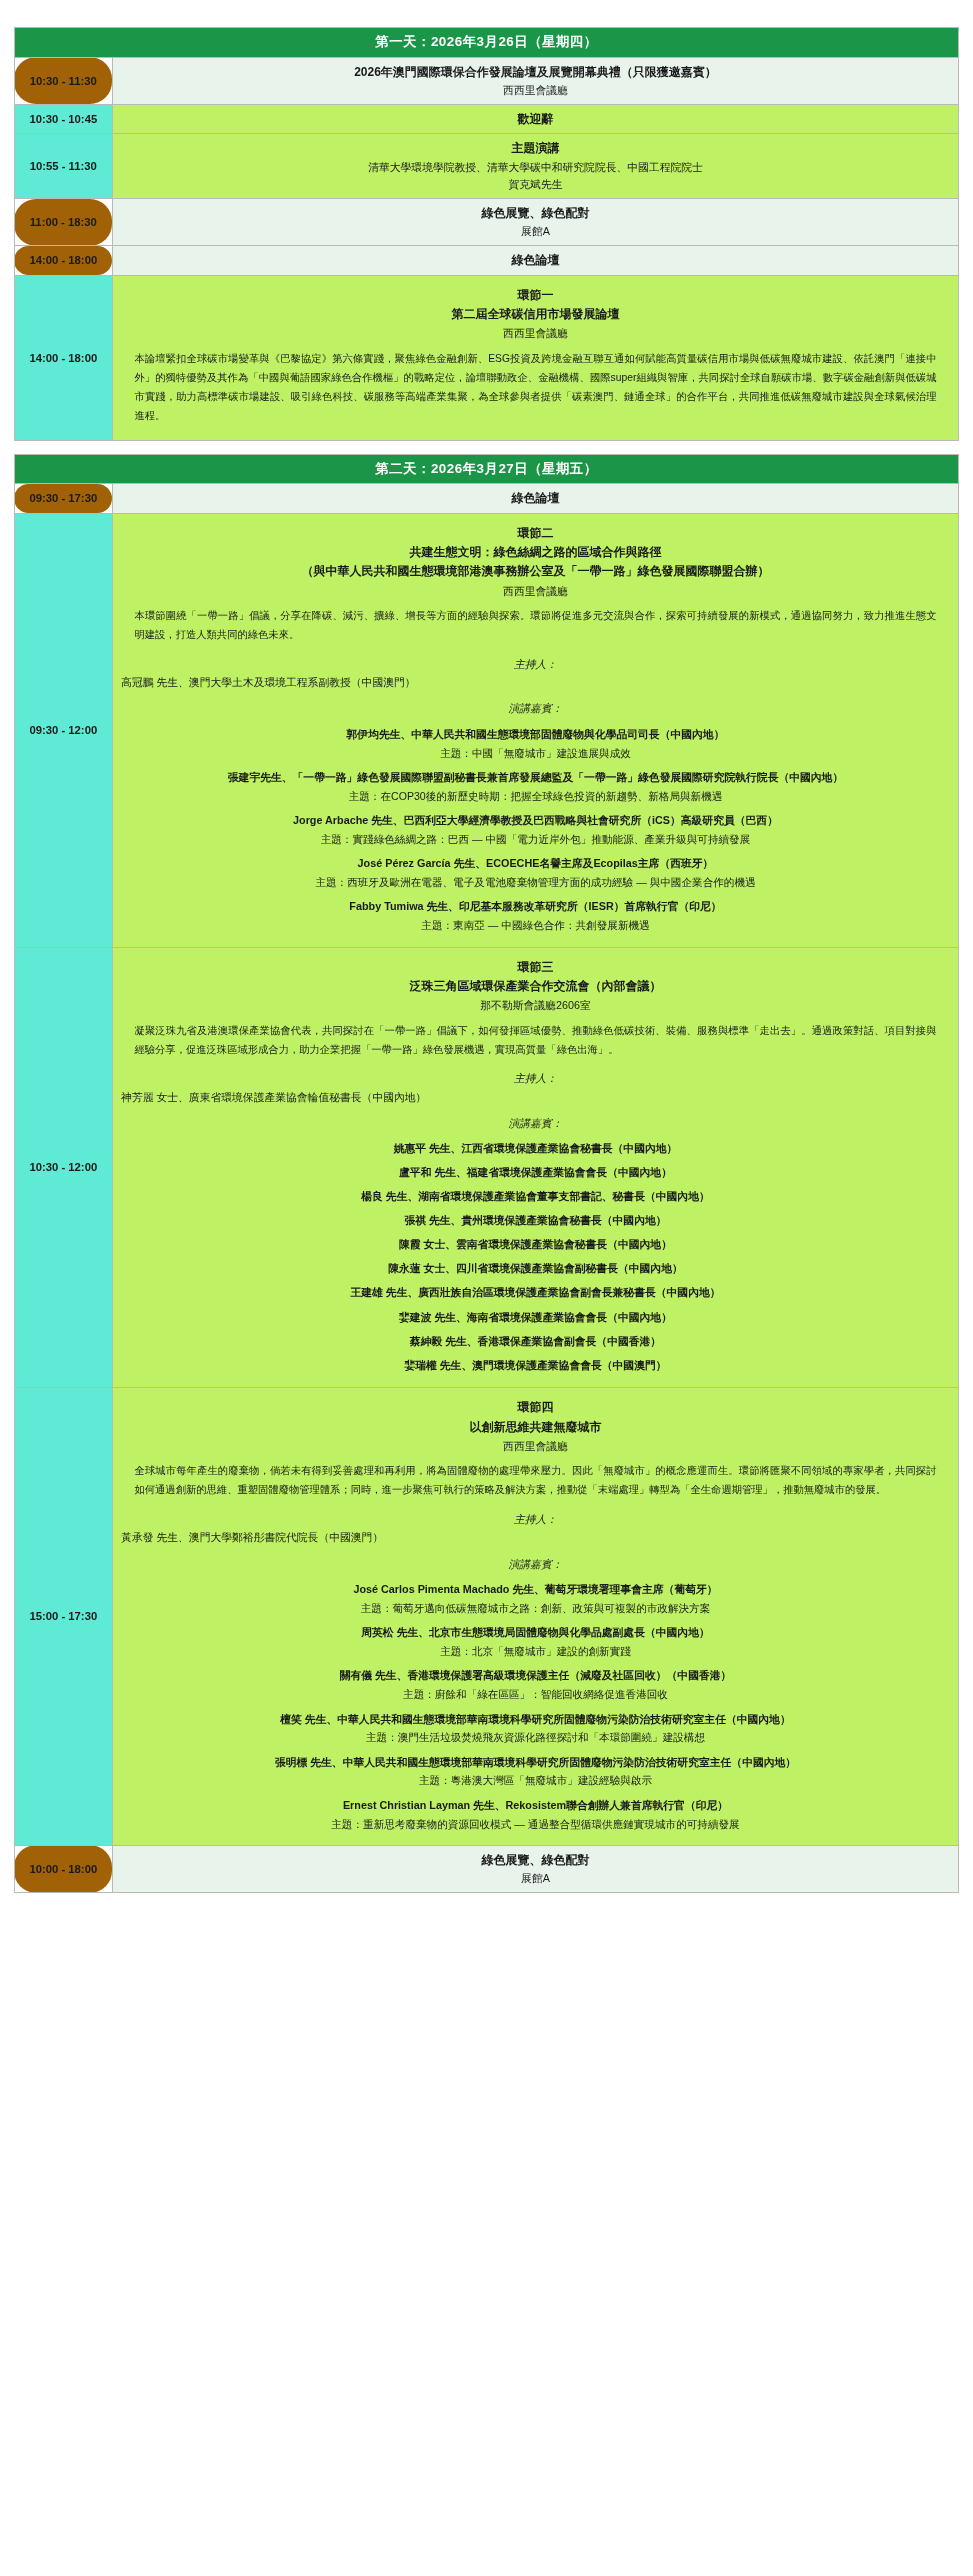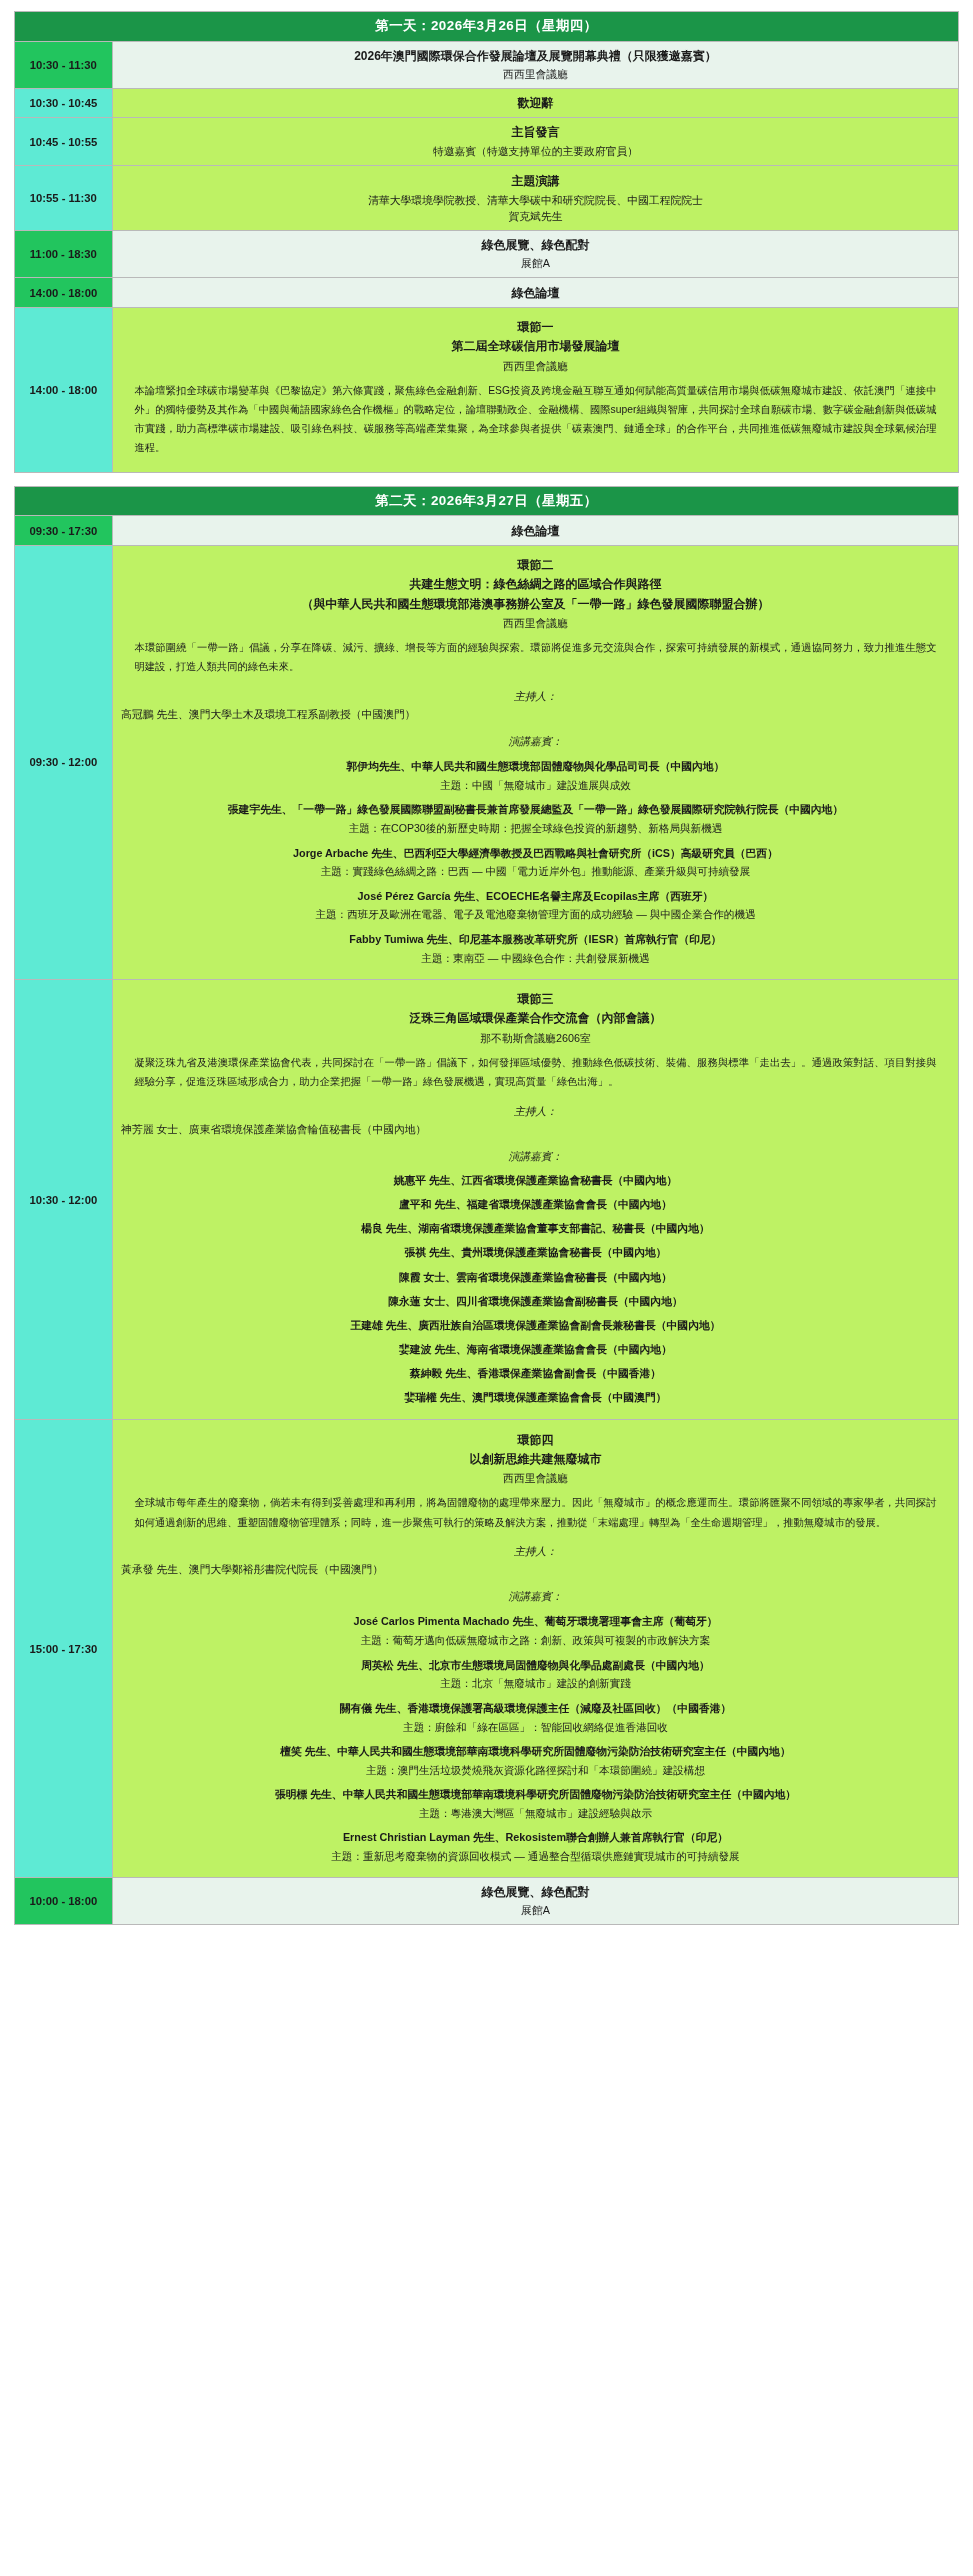--- a/index.html
+++ b/index.html
@@ -5,21 +5,21 @@
   * { box-sizing: border-box; }
   body {
     margin: 0;
     padding: 0;
     background: #ffffff;
     font-family: "Liberation Sans", sans-serif;
     color: #1a1a1a;
   }
   .agenda {
     width: 968px;
-    margin: 0 auto;
+    margin: 16px auto;
     padding: 11.3px 11.3px 9.3px 11.3px;
   }
   table.sched {
     width: 100%;
     border-collapse: collapse;
     table-layout: fixed;
   }
   table.sched td {
     border: 0.5px solid #b9b9b9;
     vertical-align: middle;
@@ -36,21 +36,21 @@
     letter-spacing: 0.5px;
   }
   .time-cell {
     width: 98px;
     text-align: center;
     font-size: 11.3px;
     font-weight: bold;
     background: #5eead4;
     white-space: nowrap;
   }
-  .time-cell.shaded { background: #22c55e; }
+  .time-cell.shaded { background: #a16207; border-radius: 22px; }
   .content-cell { background: #bef264; }
   .content-cell.shaded { background: #e8f3ec; }
   .c-title {
     text-align: center;
     font-size: 12px;
     font-weight: bold;
     line-height: 1.5;
   }
   .c-sub {
     text-align: center;
@@ -135,27 +135,20 @@
         </td>
       </tr>
 
       <tr>
         <td class="time-cell">10:30 - 10:45</td>
         <td class="content-cell">
           <div class="c-title">歡迎辭</div>
         </td>
       </tr>
 
-      <tr>
-        <td class="time-cell">10:45 - 10:55</td>
-        <td class="content-cell">
-          <div class="c-title">主旨發言</div>
-          <div class="c-sub">特邀嘉賓（特邀支持單位的主要政府官員）</div>
-        </td>
-      </tr>
 
       <tr>
         <td class="time-cell">10:55 - 11:30</td>
         <td class="content-cell">
           <div class="c-title">主題演講</div>
           <div class="c-sub" style="white-space:pre-line">清華大學環境學院教授、清華大學碳中和研究院院長、中國工程院院士
 賀克斌先生</div>
         </td>
       </tr>
 

